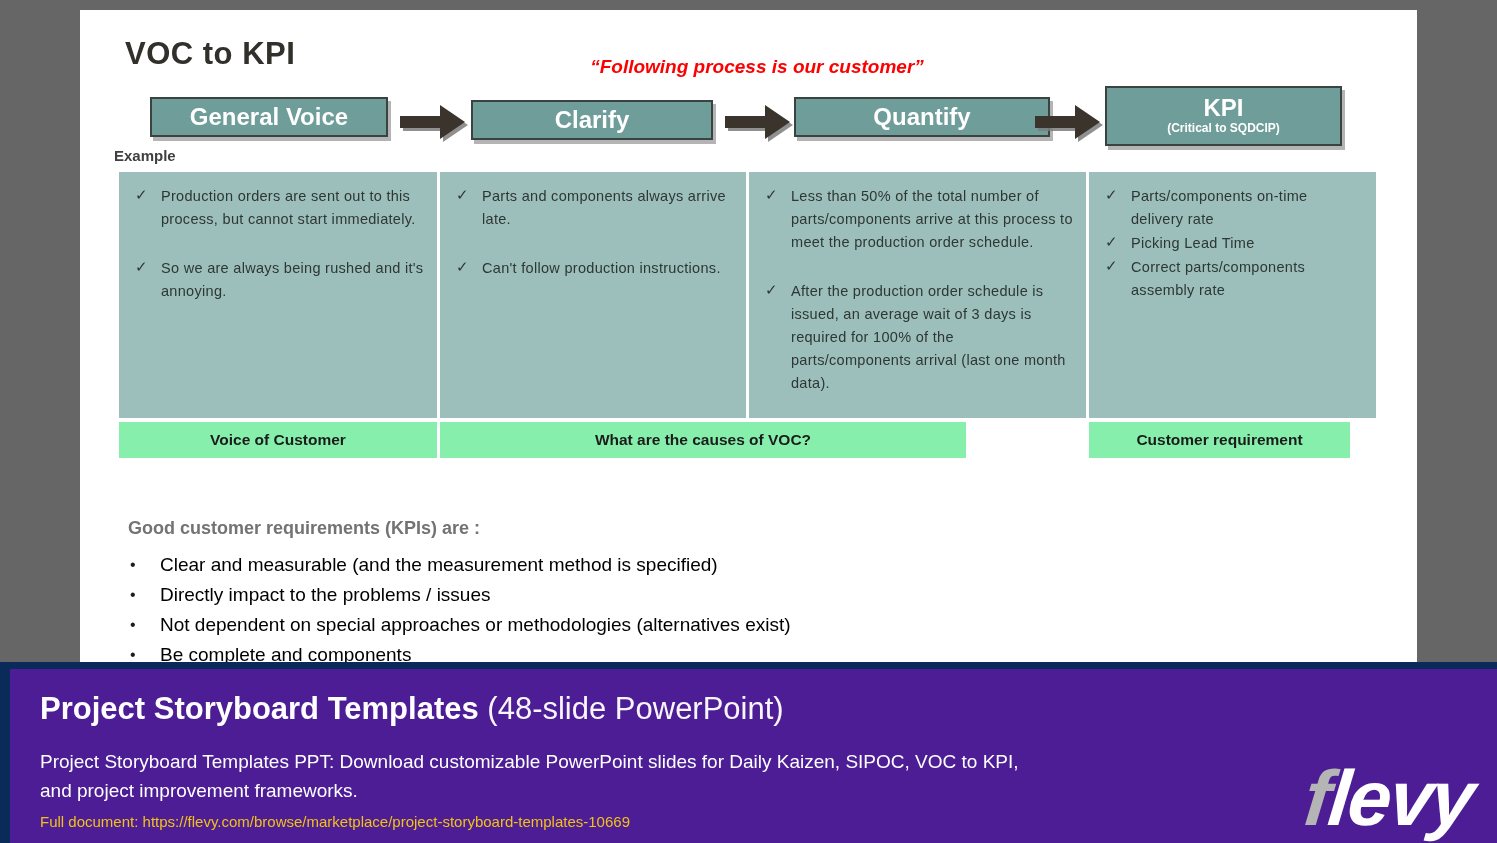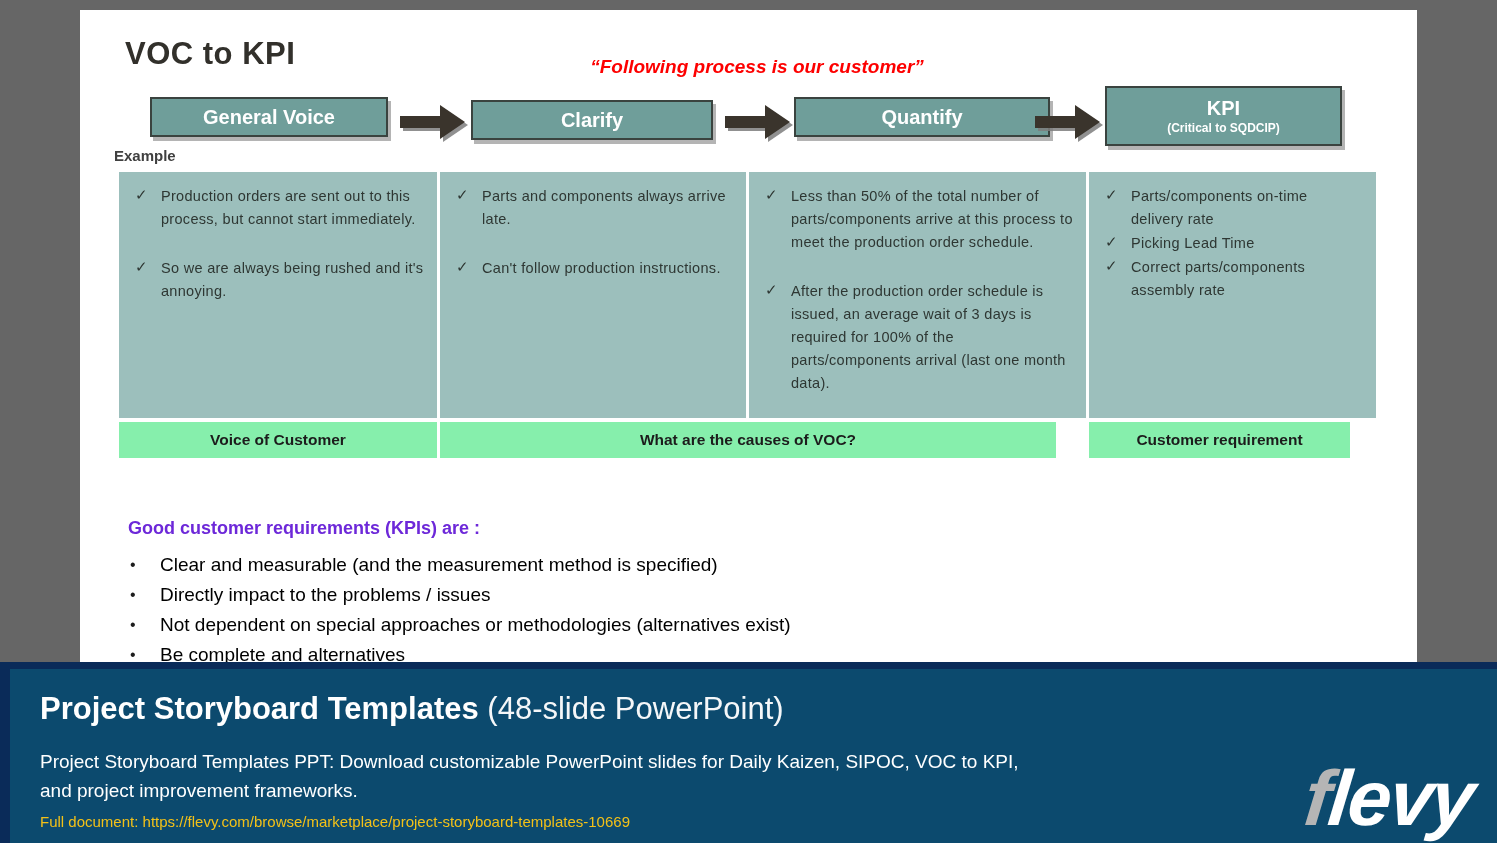--- a/index.html
+++ b/index.html
@@ -28,21 +28,21 @@
     font-size:19px; font-weight:bold; font-style:italic; color:#fd0000;
   }
 
   
   .pbox {
     position:absolute; background:#6f9e9a; border:2px solid #3a433f;
     box-shadow:3px 4px 0 #b4b4b4;
     color:#ffffff; font-weight:bold; text-align:center;
     display:flex; flex-direction:column; justify-content:center; align-items:center;
   }
-  .pbox .plabel { font-size:20px; line-height:22px; }
+  .pbox .plabel { font-size:24px; line-height:22px; }
   .pbox .psub   { font-size:12px; line-height:14px; margin-top:2px; }
   .pbox-1 { left:70px;  top:87px; width:238px; height:40px; }
   .pbox-2 { left:391px; top:90px; width:242px; height:40px; }
   .pbox-3 { left:714px; top:87px; width:256px; height:40px; }
   .pbox-4 { left:1025px; top:76px; width:237px; height:60px; }
 
   
   .arrow { position:absolute; width:68px; height:34px; top:95px;
            filter:drop-shadow(3px 3px 0 rgba(125,125,125,0.85)); }
   .arrow .shaft { position:absolute; left:2px; top:11px; width:42px; height:12px; background:#3a342c; }
@@ -75,41 +75,41 @@
   }
   .check-item .ctext { flex:1; font-size:14.5px; line-height:23px; letter-spacing:0.3px; }
 
   
   .fcell {
     position:absolute; top:412px; height:36px;
     background:#86efac; text-align:center;
     font-size:15.5px; font-weight:bold; color:#1c1c1c; line-height:36px;
   }
   .fcell-1 { left:39px;  width:318px; }
-  .fcell-2 { left:360px; width:616px; }
+  .fcell-2 { left:360px; width:526px; }
   .fcell-3 { left:1009px; width:261px; }
 
   
   .kpi-heading {
     position:absolute; left:48px; top:508px;
-    font-size:18px; font-weight:bold; color:#6d28d9;
+    font-size:18px; font-weight:bold; color:#737373;
   }
   .bullets { position:absolute; left:48px; top:540px; width:900px; }
   .bullet-item { display:flex; height:30px; align-items:center; }
   .bullet-item .dot  { flex:0 0 32px; font-size:16px; color:#1d1d1d; padding-left:2px; }
   .bullet-item .btext{ font-size:19px; color:#000000; }
 
   
   .banner {
     position:absolute; left:0; top:662px; width:1497px; height:181px;
     background:#0a2b59;
   }
   .banner-inner {
     position:absolute; left:10px; top:7px; right:0; bottom:0;
-    background:#0c4a6e;
+    background:#4c1d95;
   }
   .banner-title { position:absolute; left:30px; top:22px; color:#ffffff; font-size:31px; }
   .banner-title strong { font-weight:bold; }
   .banner-title span { font-weight:normal; opacity:0.96; }
   .banner-desc  { position:absolute; left:30px; top:78px; color:#ffffff;
                   font-size:19px; line-height:29px; }
   .banner-link  { position:absolute; left:30px; top:144px; color:#f3c118; font-size:15px; }
   .logo {
     position:absolute; right:24px; bottom:6px;
     font-size:78px; font-weight:bold; font-style:italic;
@@ -217,21 +217,21 @@
       <div class="bullet-item">
         <span class="dot">•</span>
         <span class="btext">Directly impact to the problems / issues</span>
       </div>
       <div class="bullet-item">
         <span class="dot">•</span>
         <span class="btext">Not dependent on special approaches or methodologies (alternatives exist)</span>
       </div>
       <div class="bullet-item">
         <span class="dot">•</span>
-        <span class="btext">Be complete and alternatives</span>
+        <span class="btext">Be complete and components</span>
       </div>
     </div>
 
   </div>
 
   <div class="banner">
     <div class="banner-inner">
       <div class="banner-title">
         <strong>Project Storyboard Templates</strong><span> (48-slide PowerPoint)</span>
       </div>

